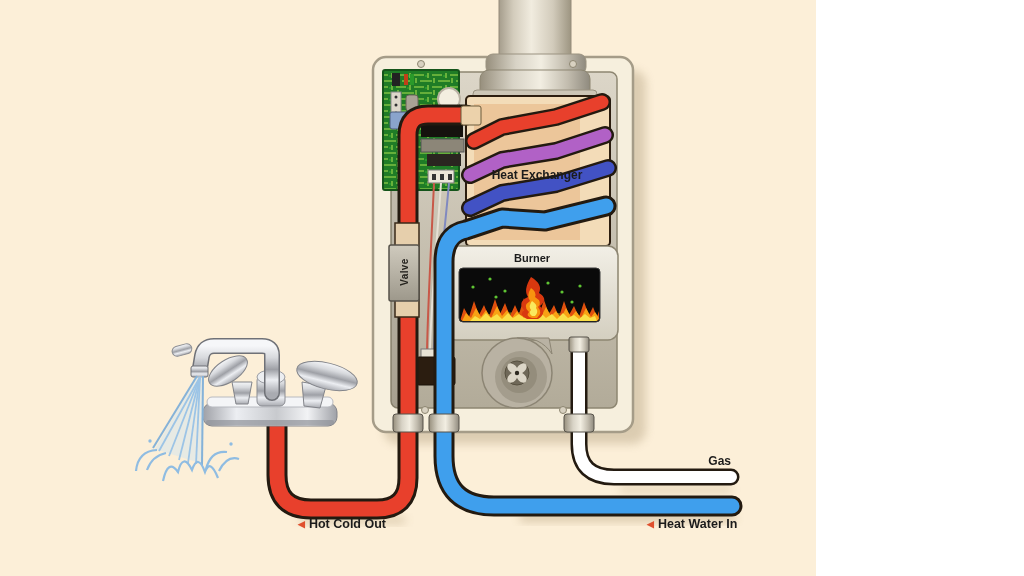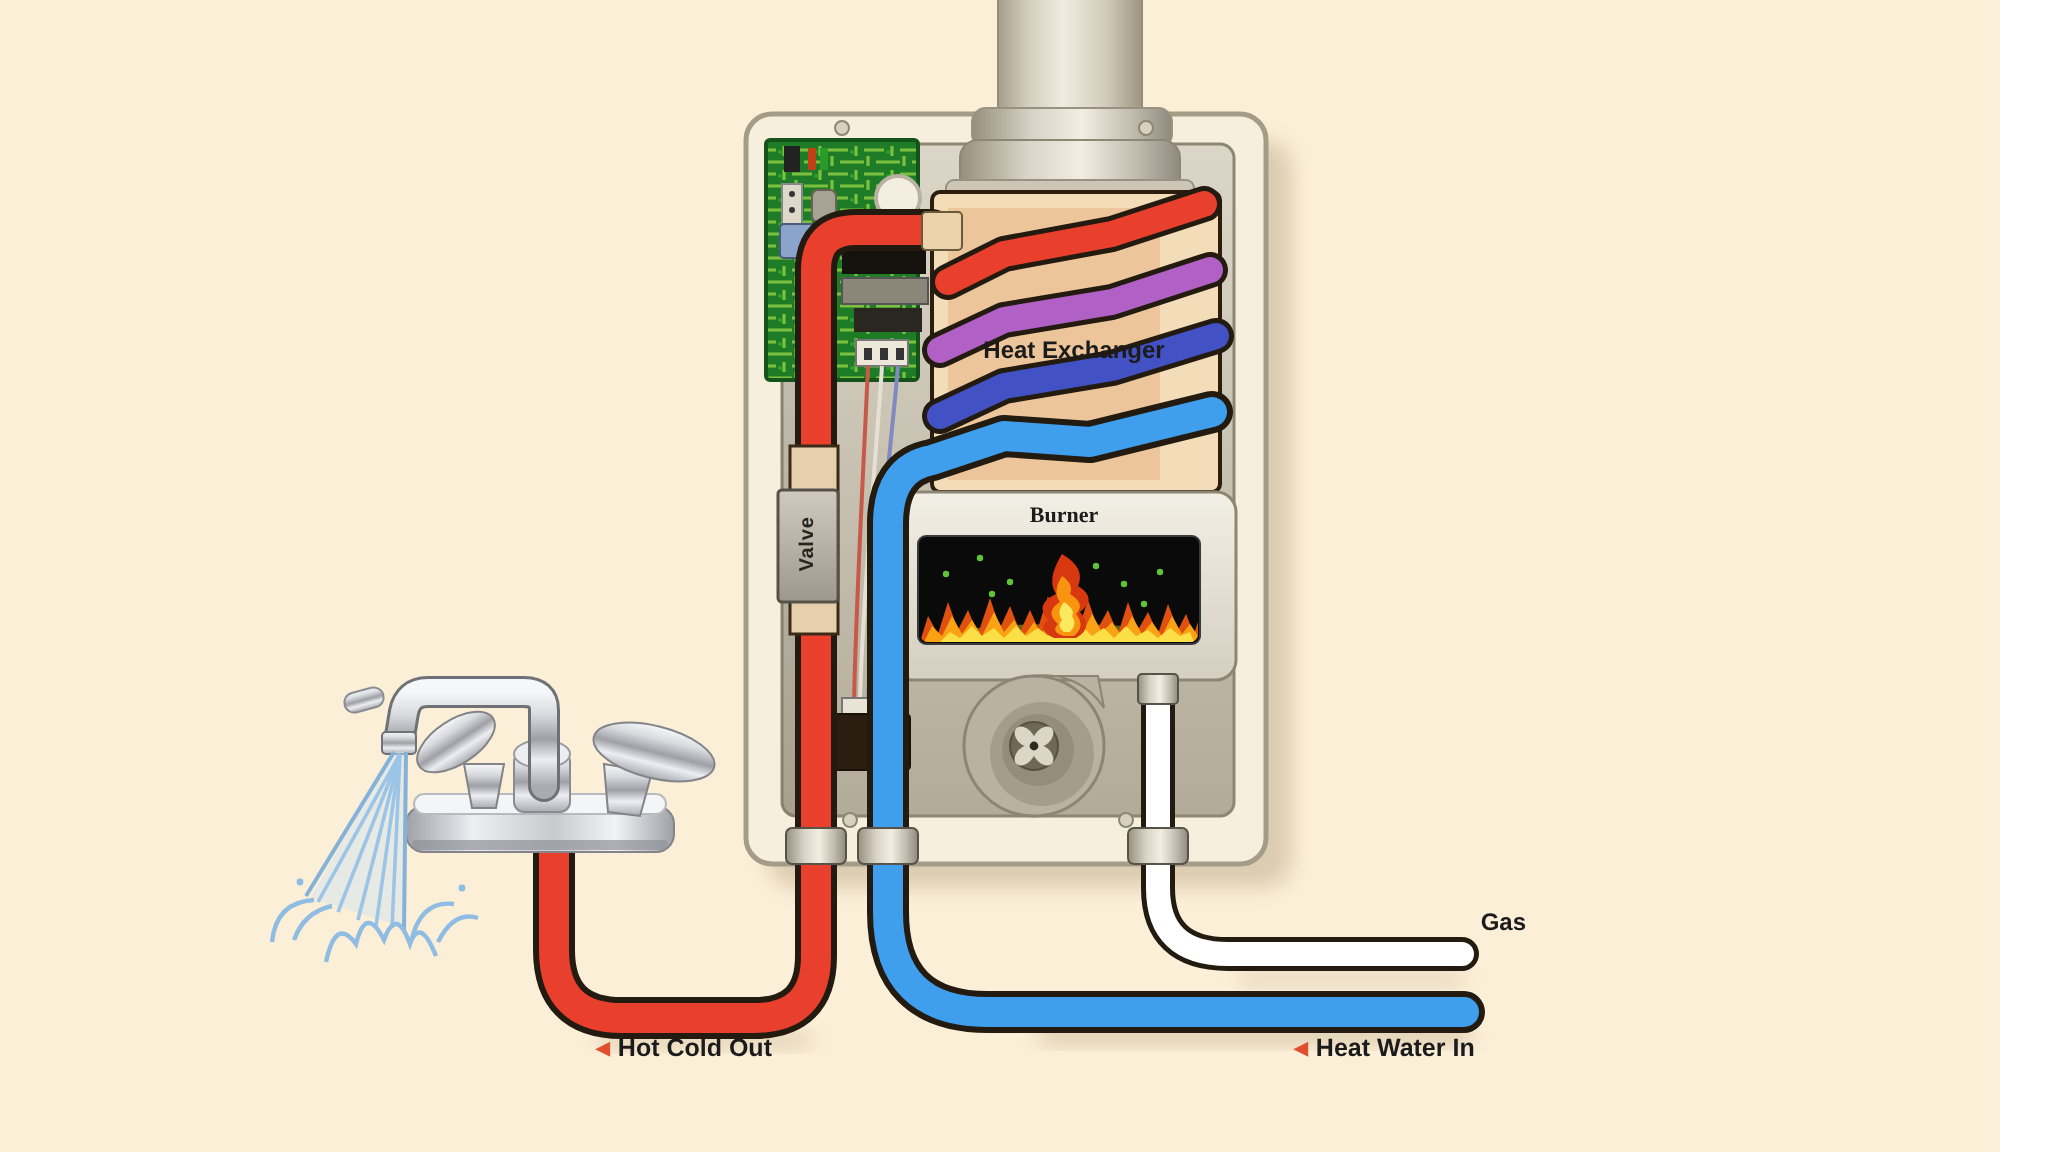--- a/index.html
+++ b/index.html
@@ -1,26 +1,26 @@
 <!DOCTYPE html>
 <html style="--background: #fcefd8; --hot_pipe: #e8402c; --cold_pipe: #3f9fed; --coil_purple: #b161c6; --coil_indigo: #4252c4; --gas_pipe: #ffffff; --pipe_outline: #231a10; --label_text: #1b1b1b; --arrow: #e0502e;"><head>
 <meta charset="utf-8">
 <style>
   html,body{margin:0;padding:0;}
   body{width:1024px;height:576px;overflow:hidden;font-family:"Liberation Sans",sans-serif;}
-  .stage{position:relative;width:1000px;height:576px;background:var(--background,#fcefd8);overflow:hidden;}
+  .stage{position:relative;width:816px;height:576px;background:var(--background,#fcefd8);overflow:hidden;}
   .stage svg{position:absolute;left:0;top:0;}
   .lbl{position:absolute;color:var(--label_text,#1b1b1b);font-weight:700;white-space:nowrap;}
   .lbl-he{left:537px;top:175px;transform:translate(-50%,-50%);font-size:12px;}
-  .lbl-burner{left:532px;top:258px;transform:translate(-50%,-50%);font-size:11px;font-family:Liberation Serif, serif;}
+  .lbl-burner{left:532px;top:258px;transform:translate(-50%,-50%);font-size:11px;}
   .lbl-valve{left:404px;top:272px;transform:translate(-50%,-50%) rotate(-90deg);font-size:10px;letter-spacing:.4px;color:#26241f;}
   .flow{display:flex;align-items:center;gap:4px;font-size:12.5px;}
   .lbl-hot{left:298px;top:517px;}
   .lbl-cold{left:647px;top:517px;}
-  .lbl-gas{left:731px;top:454px;transform:translateX(-100%);font-size:12px;margin-left:32px;}
+  .lbl-gas{left:731px;top:454px;transform:translateX(-100%);font-size:12px;}
   .arr{color:var(--arrow,#e0502e);font-size:9px;line-height:1;margin-top:1px;}
 </style>
 </head>
 <body>
 
 <div class="stage">
 <svg width="1024" height="576" viewBox="0 0 1024 576">
   <defs>
     <filter id="soft" x="-60%" y="-60%" width="220%" height="220%">
           <feGaussianBlur stdDeviation="5"></feGaussianBlur>

